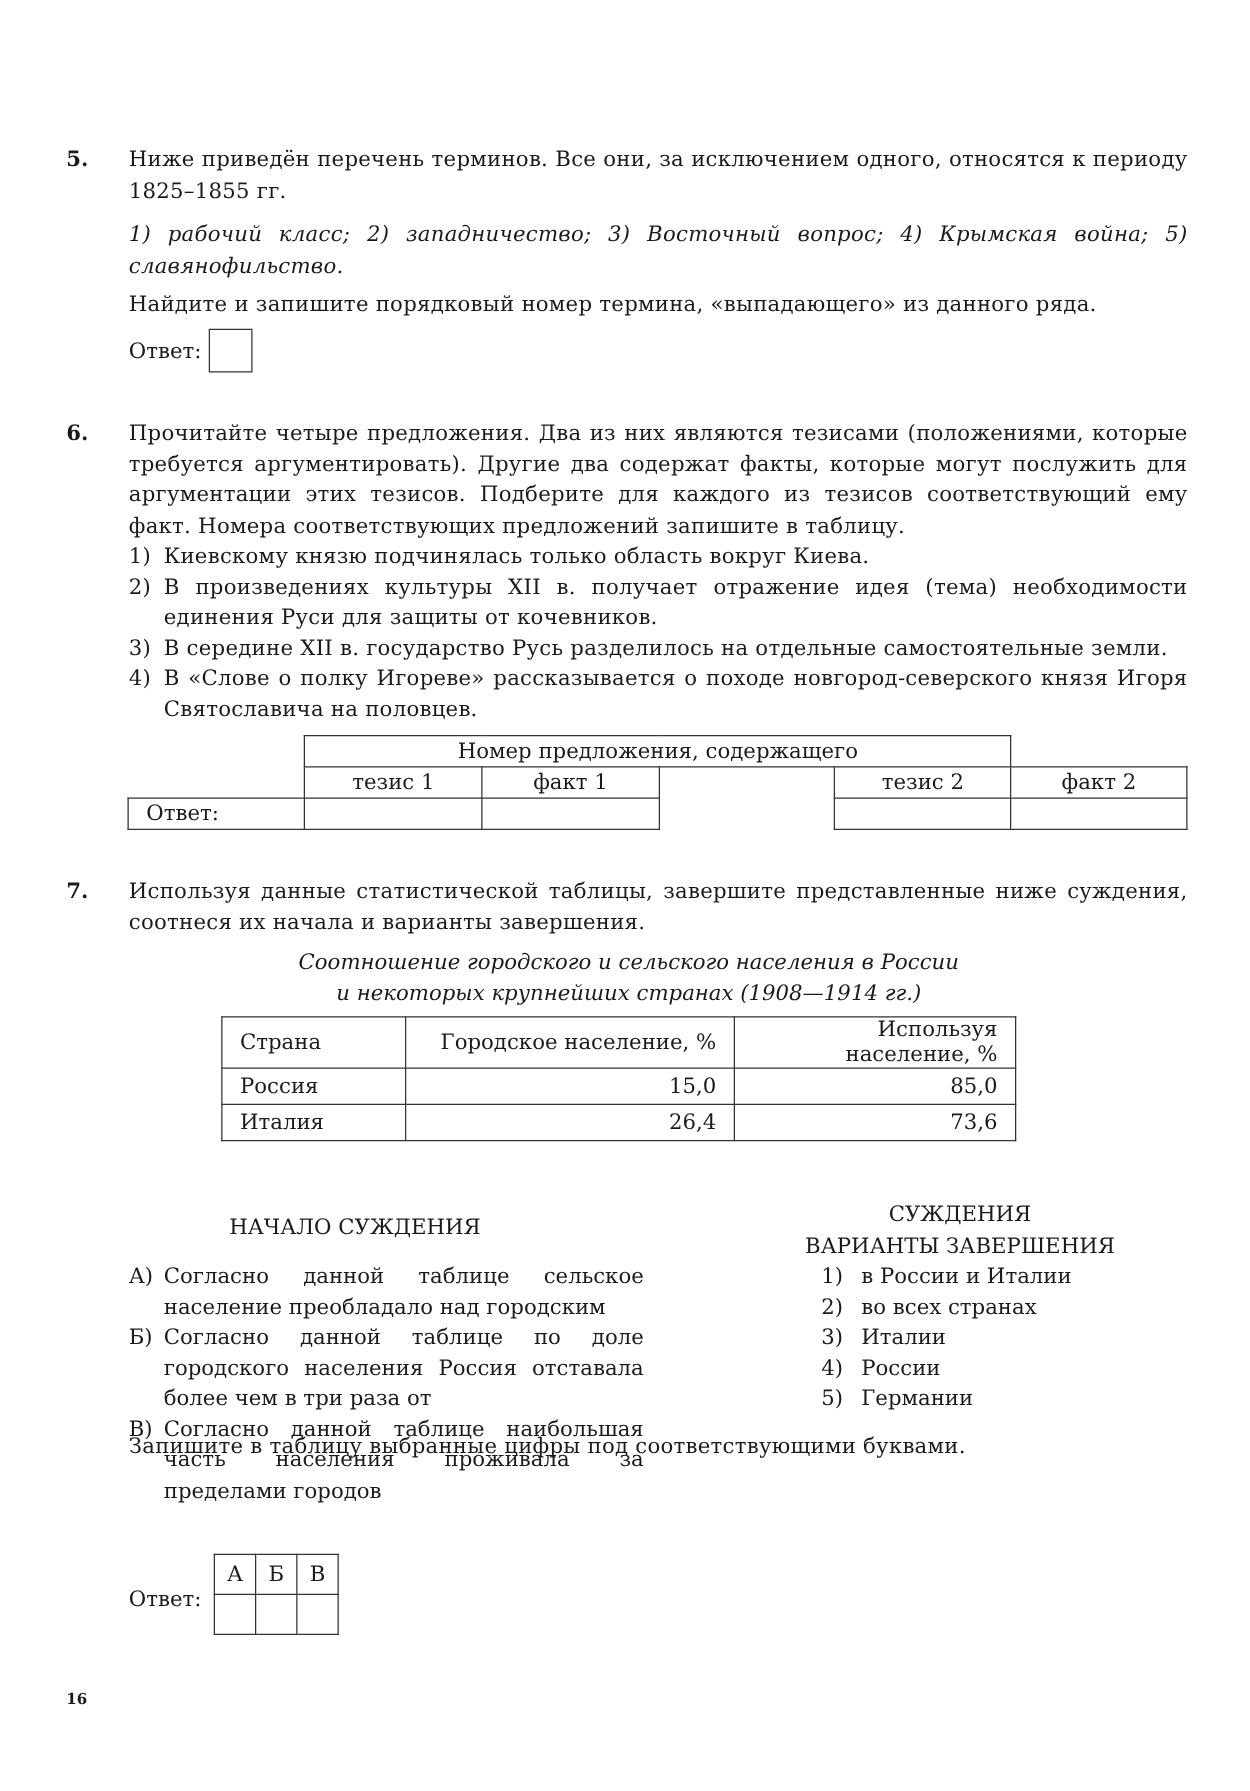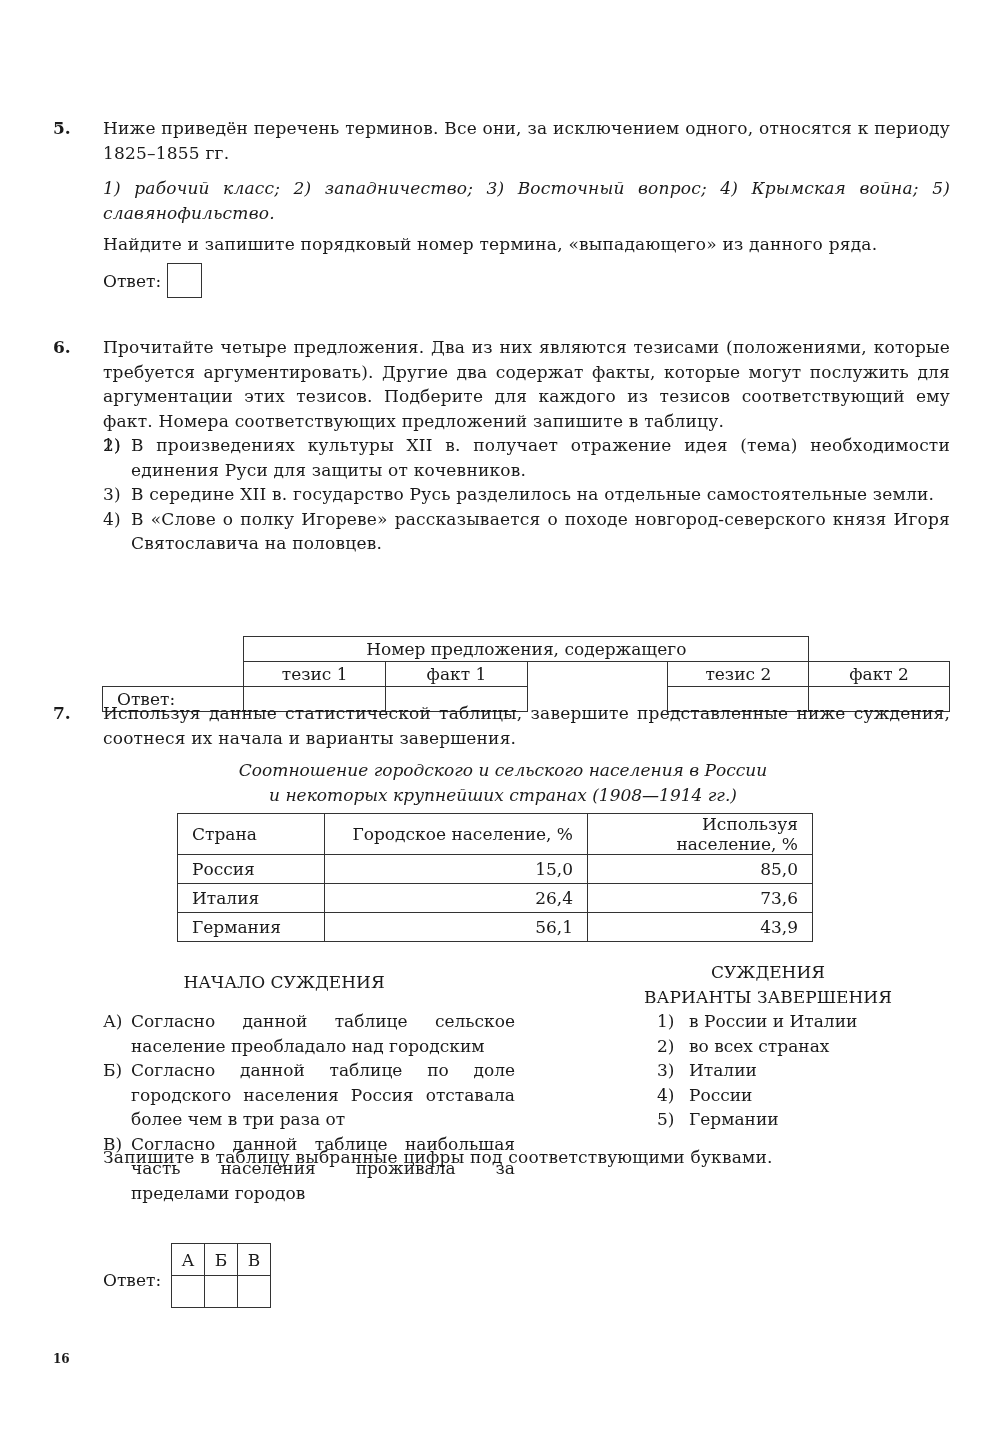--- a/index.html
+++ b/index.html
@@ -29,27 +29,27 @@
 <div class="para ital" style="top:176px;">1) рабочий класс; 2) западничество; 3) Восточный вопрос; 4) Крымская война; 5) славянофильство.</div>
 <div class="para" style="top:232px;">Найдите и запишите порядковый номер термина, «выпадающего» из данного ряда.</div>
 <div class="abs" style="left:103px; top:263px; display:flex; align-items:center;">
   <span>Ответ:</span>
   <span class="ansbox"></span>
 </div>
 
 <div class="qnum" style="top:337px;">6.</div>
 <div class="para" style="top:335px;">Прочитайте четыре предложения. Два из них являются тезисами (положениями, которые требуется аргументировать). Другие два содержат факты, которые могут послужить для аргументации этих тезисов. Подберите для каждого из тезисов соответствующий ему факт. Номера соответствующих предложений запишите в таблицу.</div>
 <div class="para" style="top:433px;">
-  <div class="list-item"><span class="mk">1)</span></div>
+  <div class="list-item"><span class="mk">1)</span><span>Киевскому князю подчинялась только область вокруг Киева.</span></div>
   <div class="list-item"><span class="mk">2)</span><span>В произведениях культуры XII в. получает отражение идея (тема) необходимости единения Руси для защиты от кочевников.</span></div>
   <div class="list-item"><span class="mk">3)</span><span>В середине XII в. государство Русь разделилось на отдельные самостоятельные земли.</span></div>
   <div class="list-item"><span class="mk">4)</span><span>В «Слове о полку Игореве» рассказывается о походе новгород-северского князя Игоря Святославича на половцев.</span></div>
 </div>
 
-<table class="t6 abs" style="left:102px; top:588px; width:848px;margin-top:48px;">
+<table class="t6 abs" style="left:102px; top:588px; width:848px;">
   <tbody>
       <tr>
     <td class="noborder" style="width:141px;"></td>
     <td colspan="4">Номер предложения, содержащего</td>
   </tr>
   <tr>
     <td class="noborder"></td>
     <td style="width:141px;">тезис 1</td>
     <td style="width:141px;">факт 1</td>
     <td class="noborder" style="width:140px; border-top:1.3px solid #333;"></td>
@@ -84,25 +84,20 @@
   <tr>
     <td>Россия</td>
     <td class="c">15,0</td>
     <td class="c">85,0</td>
   </tr>
   <tr>
     <td>Италия</td>
     <td class="c">26,4</td>
     <td class="c">73,6</td>
   </tr>
-  <tr>
-    <td>Германия</td>
-    <td class="c">56,1</td>
-    <td class="c">43,9</td>
-  </tr>
 </tbody>
   </table>
 
 <div class="abs heading-up" style="left:103px; width:362px; top:972px;">Начало суждения</div>
 <div class="abs" style="left:103px; width:412px; top:1009px; line-height:24.5px; text-align:justify;">
   <div class="list-item"><span class="mk">А)</span><span>Согласно данной таблице сельское население преобладало над городским</span></div>
   <div class="list-item"><span class="mk">Б)</span><span>Согласно данной таблице по доле городского населения Россия отставала более чем в три раза от</span></div>
   <div class="list-item"><span class="mk">В)</span><span>Согласно данной таблице наибольшая часть населения проживала за пределами городов</span></div>
 </div>
 

